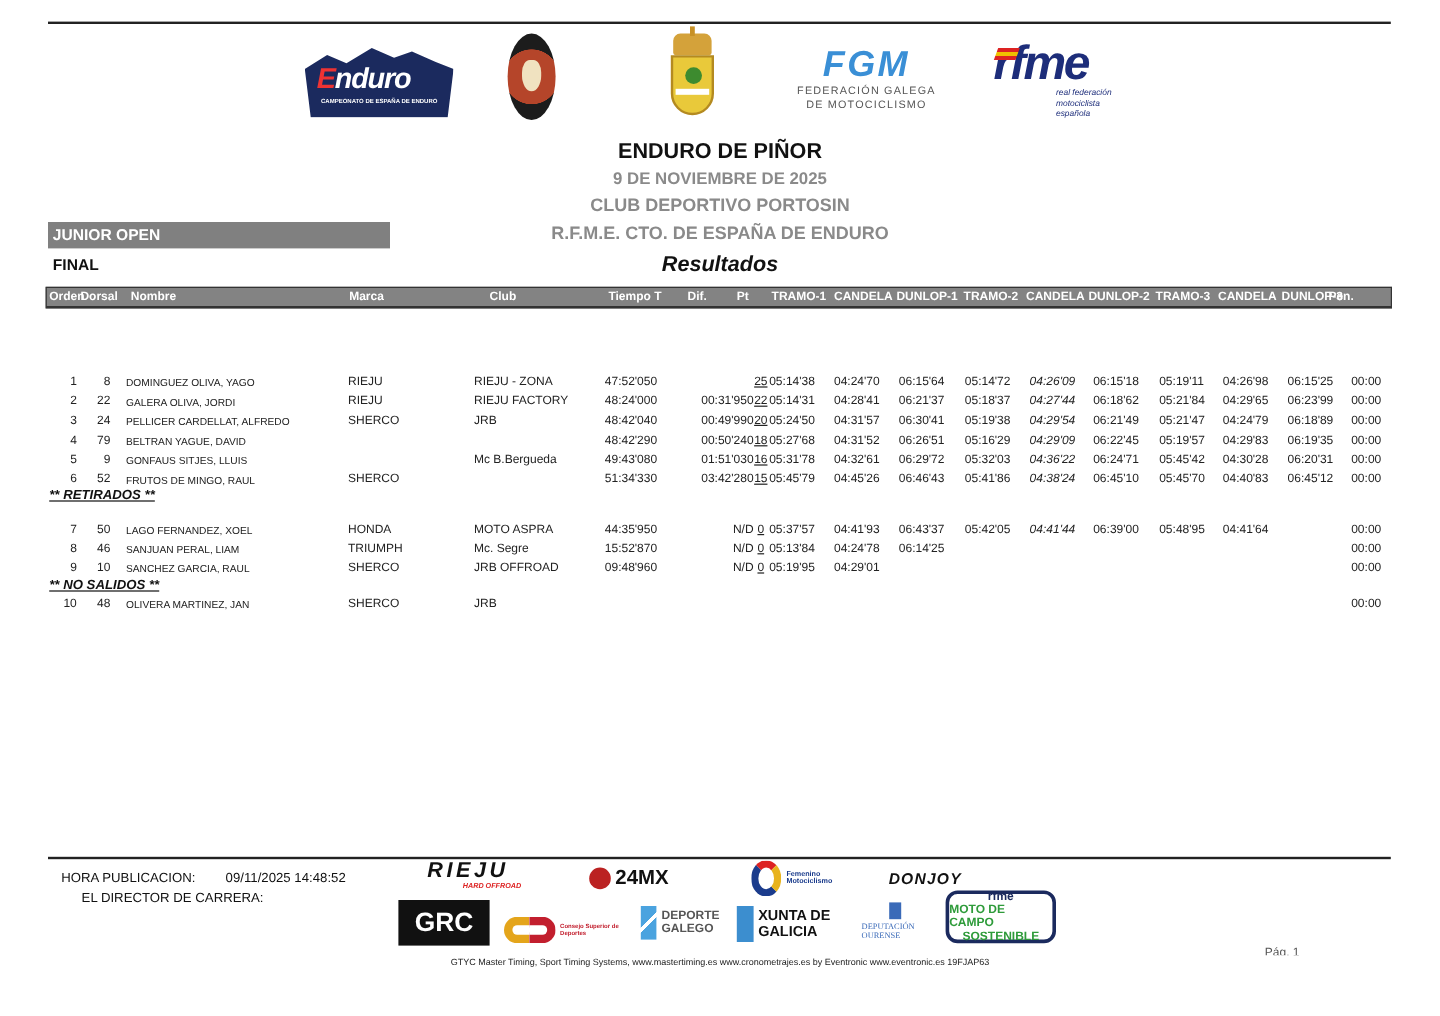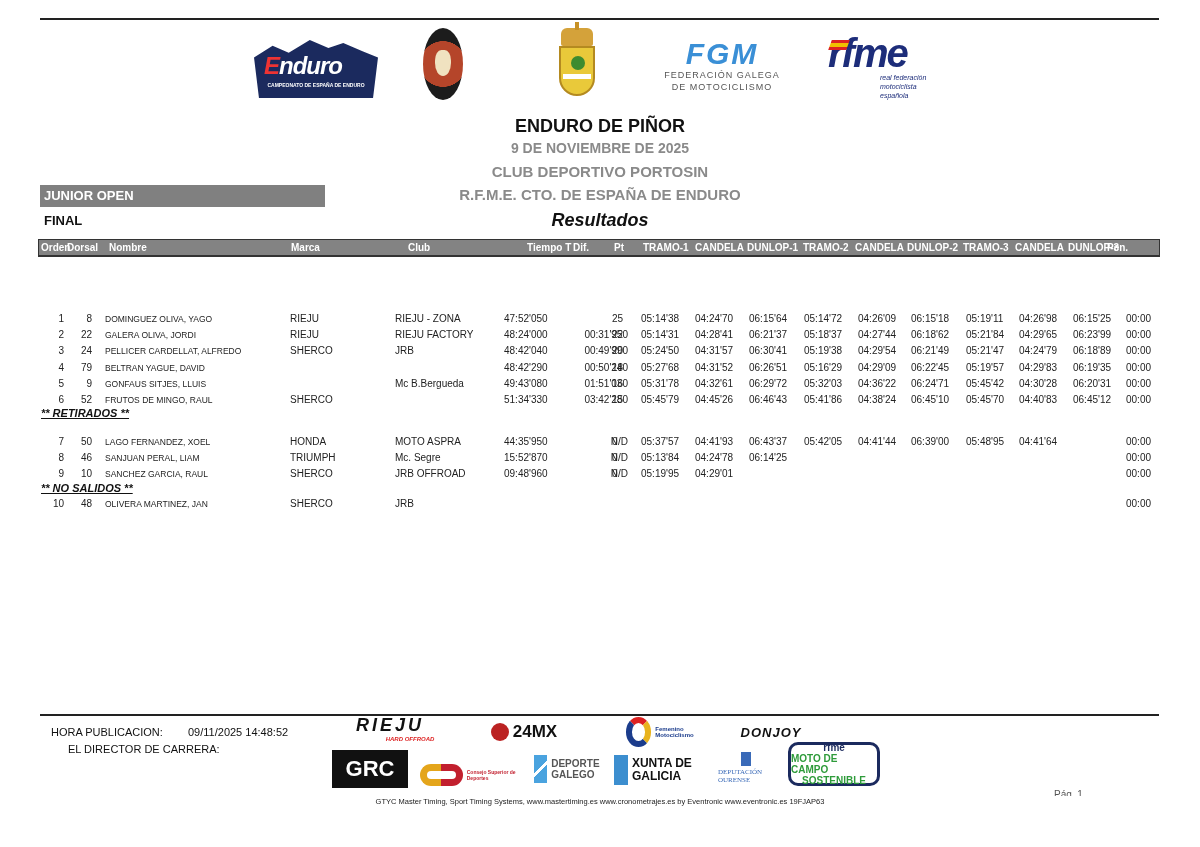--- a/index.html
+++ b/index.html
@@ -58,28 +58,28 @@
 
   .section { position: absolute; left: 41px; font-size: 11px; font-weight: bold; font-style: italic; text-decoration: underline; }
 
   .c-ord { left: 12px; width: 14px; text-align: right; }
   .c-dor { left: 34px; width: 20px; text-align: right; }
   .c-nom { left: 67px; }
   .c-mar { left: 252px; }
   .c-club { left: 357px; text-align: center; }
   .c-tt { left: 466px; }
   .c-dif { left: 522px; width: 68px; text-align: right; }
-  .c-pt { left: 574px; width: 20px; text-align: left; }
+  .c-pt { left: 586px; width: 20px; text-align: center; text-decoration: underline; }
   .c-s1 { left: 603px; } .c-s2 { left: 657px; } .c-s3 { left: 711px; }
-  .c-s4 { left: 766px; } .c-s5 { left: 820px; } .c-s6 { left: 873px; }
+  .c-s4 { left: 766px; } .c-s5 { left: 820px; font-style: italic; } .c-s6 { left: 873px; }
   .c-s7 { left: 928px; } .c-s8 { left: 981px; } .c-s9 { left: 1035px; }
   .c-pen { left: 1088px; }
 
   .h-ord { left: 2px; } .h-dor { left: 28px; } .h-nom { left: 70px; }
-  .h-mar { left: 252px; } .h-club { left: 369px; } .h-tt { left: 468px; margin-left: 20px; }
+  .h-mar { left: 252px; } .h-club { left: 369px; } .h-tt { left: 468px; }
   .h-dif { left: 534px; } .h-pt { left: 575px; }
   .h-s1 { left: 604px; } .h-s2 { left: 656px; } .h-s3 { left: 708px; }
   .h-s4 { left: 764px; } .h-s5 { left: 816px; } .h-s6 { left: 868px; }
   .h-s7 { left: 924px; } .h-s8 { left: 976px; } .h-s9 { left: 1029px; }
   .h-pen { left: 1040px; margin-left: 28px; }
 
   .botline { left: 40px; top: 714px; width: 1119px; height: 2px; background: #222; }
   .pub { left: 51px; top: 726px; font-size: 11px; }
   .pub .v { position:absolute; left: 137px; white-space: nowrap; }
   .dir { left: 68px; top: 743px; font-size: 11px; }

